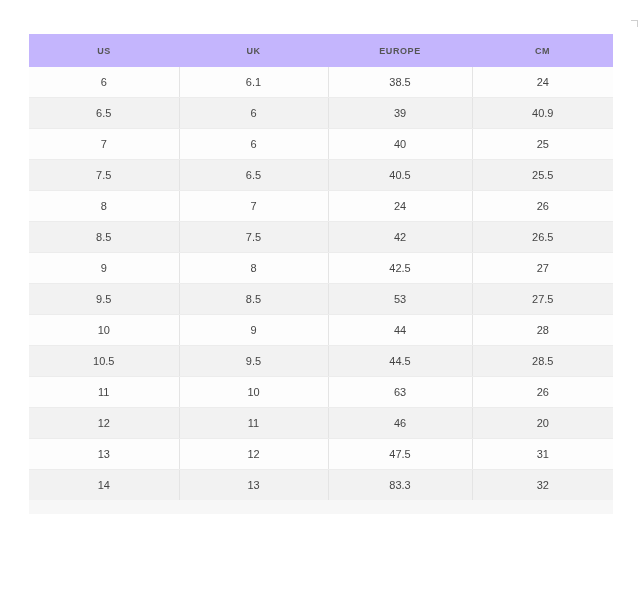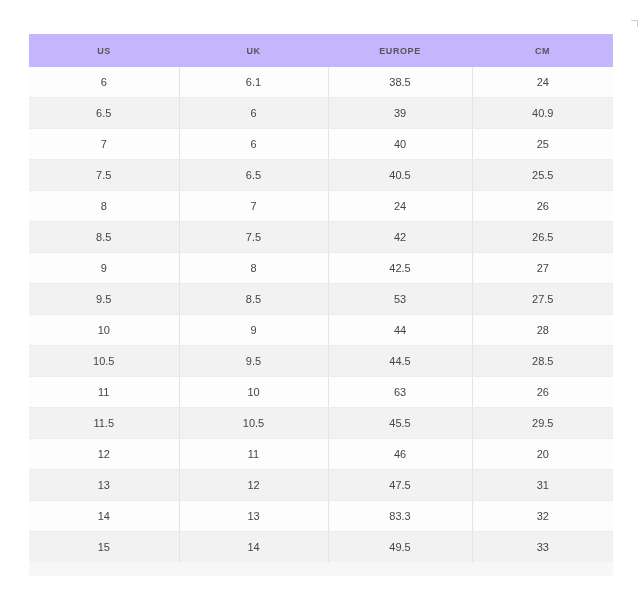--- a/index.html
+++ b/index.html
@@ -153,45 +153,33 @@
           <td>44.5</td>
           <td>28.5</td>
         </tr>
         <tr>
           <td>11</td>
           <td>10</td>
           <td>63</td>
           <td>26</td>
         </tr>
         <tr>
-          <td>11.5</td>
-          <td>10.5</td>
-          <td>45.5</td>
-          <td>29.5</td>
-        </tr>
-        <tr>
           <td>12</td>
           <td>11</td>
           <td>46</td>
           <td>20</td>
         </tr>
         <tr>
           <td>13</td>
           <td>12</td>
           <td>47.5</td>
           <td>31</td>
         </tr>
         <tr>
           <td>14</td>
           <td>13</td>
           <td>83.3</td>
           <td>32</td>
         </tr>
-        <tr>
-          <td>15</td>
-          <td>14</td>
-          <td>49.5</td>
-          <td>33</td>
-        </tr>
       </tbody>
     </table>
   </div>
 </div>
 
 </body></html>

